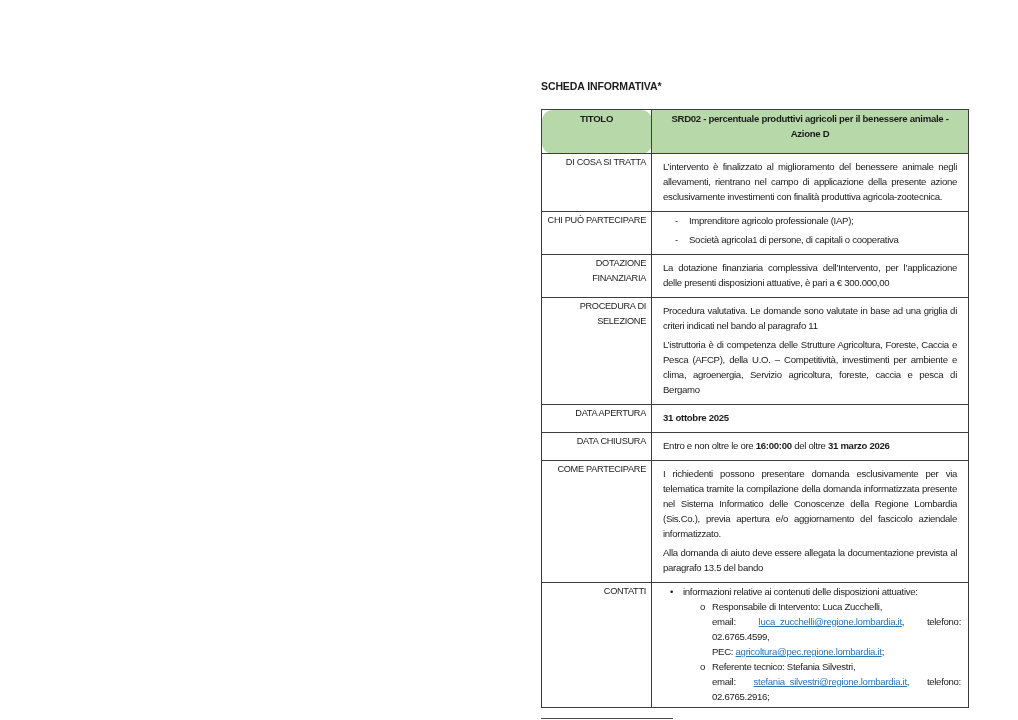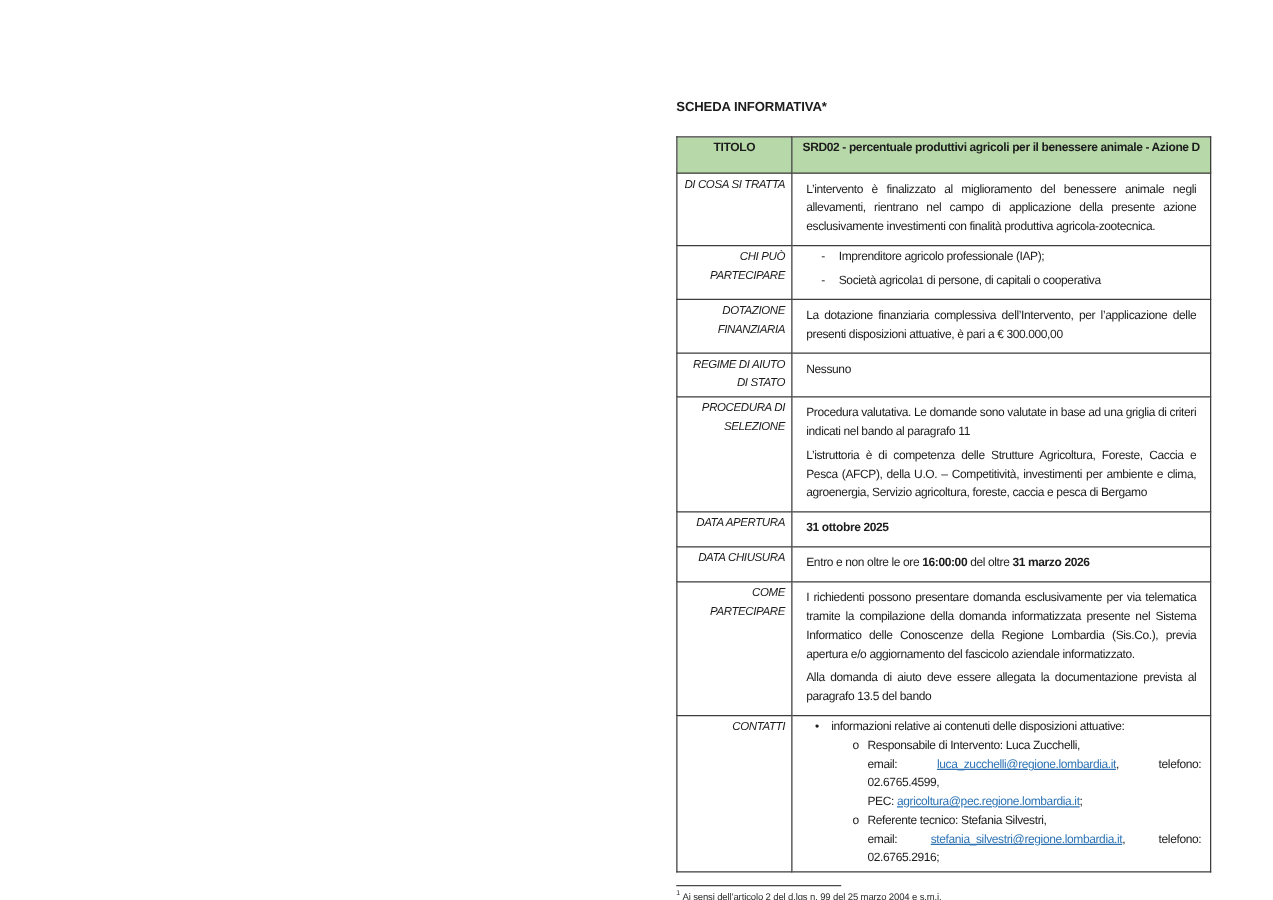--- a/index.html
+++ b/index.html
@@ -22,30 +22,30 @@
     letter-spacing:-0.1px;margin-bottom:17px;
   }
   table.scheda{
     border-collapse:collapse;width:428px;table-layout:fixed;
     font-size:9.6px;letter-spacing:-0.3px;line-height:15px;
   }
   table.scheda th,table.scheda td{
     border:1px solid var(--border-dark);
     vertical-align:top;
   }
-  .lblcol{width:92px;}
+  .lblcol{width:110px;border-radius:11px;}
   thead th{
     background:var(--header-green);
     font-weight:bold;text-align:center;
     padding:1px 4px 12px 4px;
   }
   td.lbl{
     text-align:right;
     padding:1px 5px 3px 4px;
-    font-size:9.2px;letter-spacing:-0.3px;font-style:italic;
+    font-size:9.2px;letter-spacing:-0.3px;
   }
   td.cnt{padding:1px 7px 3px 7px;}
   .p{text-align:justify;margin:4px;}
   .li{display:flex;margin:0;}
   .li .txt{flex:1;text-align:justify;min-width:0;}
   .li .bullet{flex:none;}
   .li.dash{padding-left:16px;margin-bottom:4px;}
   .li.dash .bullet{width:14px;}
   .li.l1{padding-left:11px;}
   .li.l1 .bullet{width:13px;}
@@ -98,26 +98,20 @@
             </div>
           </td>
         </tr>
         <tr>
           <td class="lbl">DOTAZIONE FINANZIARIA</td>
           <td class="cnt">
             <div class="p"><span>La dotazione finanziaria complessiva dell’Intervento, per l’applicazione delle presenti disposizioni attuative, è pari a € 300.000,00</span></div>
           </td>
         </tr>
         <tr>
-          <td class="lbl">REGIME DI AIUTO DI STATO</td>
-          <td class="cnt">
-            <div class="p"><span>Nessuno</span></div>
-          </td>
-        </tr>
-        <tr>
           <td class="lbl">PROCEDURA DI SELEZIONE</td>
           <td class="cnt">
             <div class="p"><span>Procedura valutativa. Le domande sono valutate in base ad una griglia di criteri indicati nel bando al paragrafo 11</span></div>
             <div class="p"><span>L’istruttoria è di competenza delle Strutture Agricoltura, Foreste, Caccia e Pesca (AFCP), della U.O. – Competitività, investimenti per ambiente e clima, agroenergia, Servizio agricoltura, foreste, caccia e pesca di Bergamo</span></div>
           </td>
         </tr>
         <tr>
           <td class="lbl">DATA APERTURA</td>
           <td class="cnt">
             <div class="p"><b>31 ottobre 2025</b></div>

